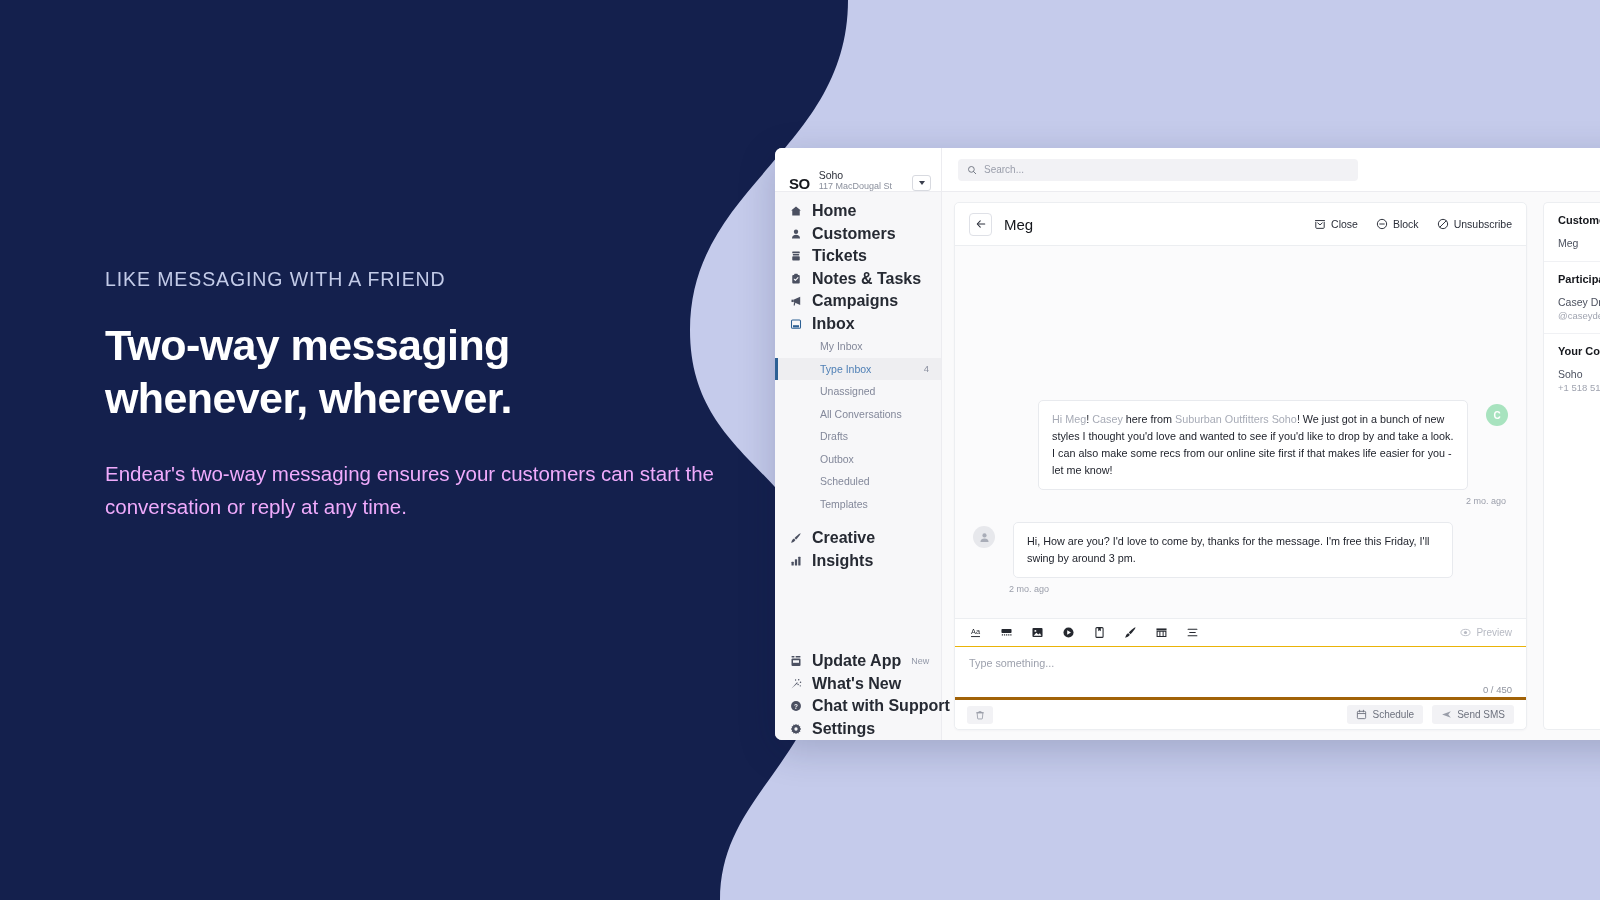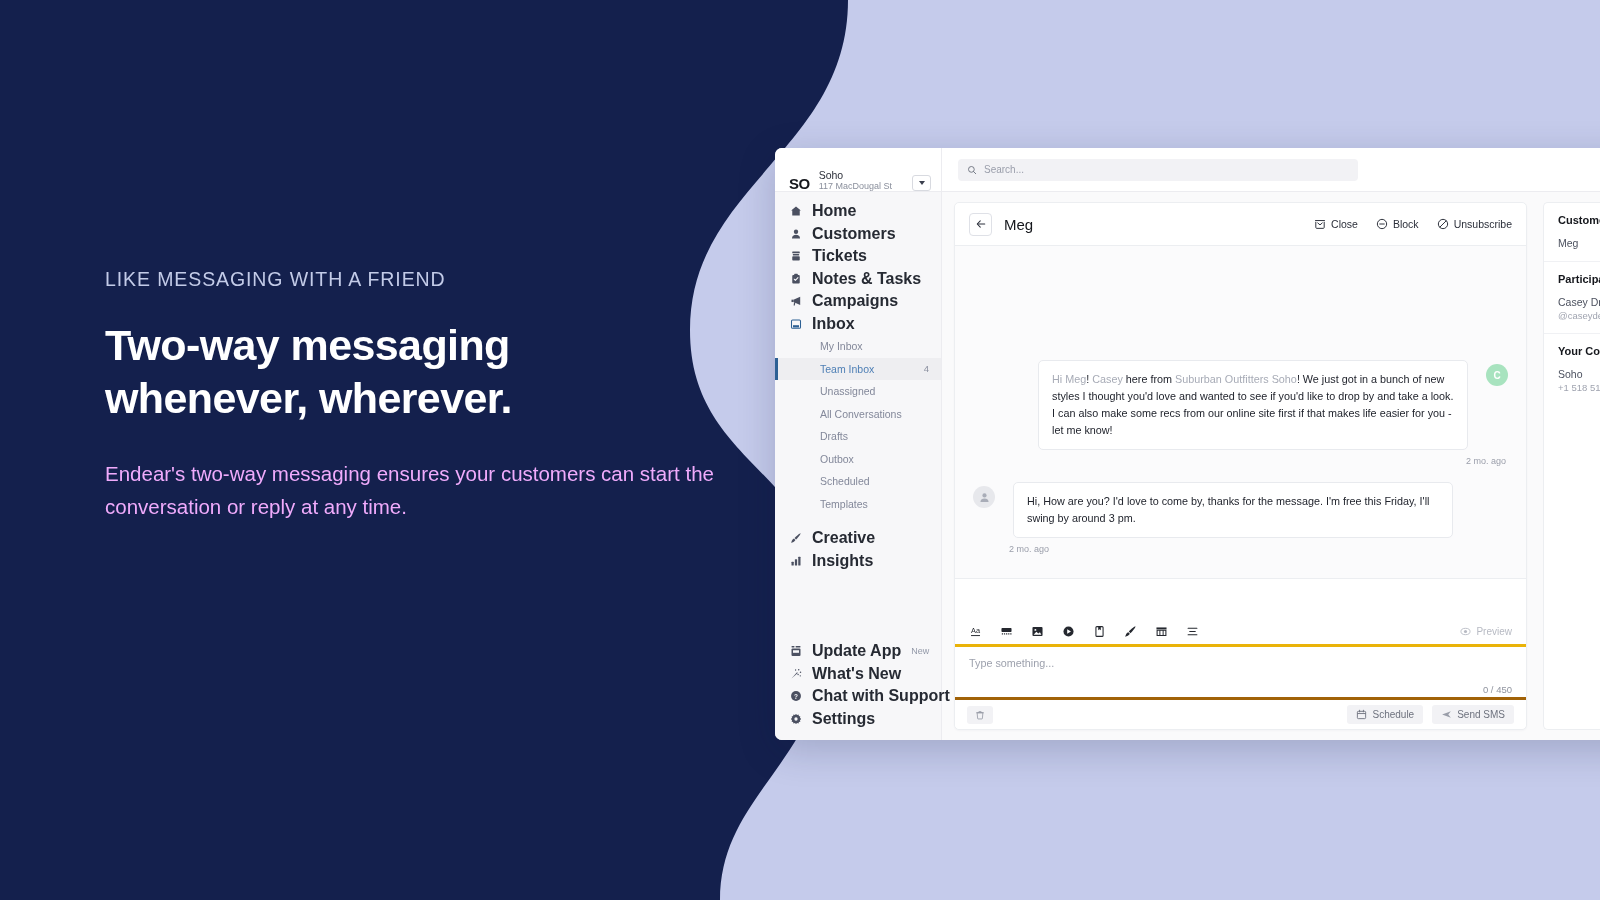--- a/index.html
+++ b/index.html
@@ -136,21 +136,21 @@
   }
   .nav-sub .badge {
     margin-left: auto; margin-right: 12px;
     font-size: 9.5px; color: #8b90a0;
   }
   .sb-gap { flex: 1 1 auto; min-height: 6px; }
   .nav-item .rightnote {
     margin-left: auto; margin-right: 24px;
     font-size: 9px; color: #9399a8; font-weight: 400;
   }
-  .sb-bottom { padding-bottom: 10px; }
+  .sb-bottom { }
 
   
   .center {
     flex: 1; min-width: 0;
     background: #fafafb;
     padding: 10px 10px 10px 12px;
     display: flex; flex-direction: column; gap: 0;
   }
   .conv-card {
     background: #ffffff;
@@ -222,22 +222,21 @@
   
   .composer {
     flex: 0 0 auto;
     border-top: 1px solid #eceef1;
     background: #ffffff;
     border-radius: 0 0 5px 5px;
   }
   .comp-tools {
     height: 28px; display: flex; align-items: center;
     padding: 0 14px; gap: 18px;
-    border-bottom: 3px solid #eab308;
-    margin-top: 40px;
+    border-bottom: 1px solid #eab308;
   }
   .tool { color: #25282f; display: flex; align-items: center; }
   .comp-preview {
     margin-left: auto; display: flex; align-items: center; gap: 5px;
     color: #b7bac3;
   }
   .comp-preview span { font-size: 10px; }
   .comp-area {
     height: 50px; padding: 10px 14px 0 14px;
     position: relative;
@@ -395,21 +394,21 @@
             <rect x="4" y="9.6" width="8" height="3" fill="#2d6094"></rect>
           </svg>
         </span>
         <span class="lbl">Inbox</span>
       </div>
 
       <div class="nav-sub">
         <span class="lbl">My Inbox</span>
       </div>
       <div class="nav-sub active">
-        <span class="lbl">Team Inbox</span>
+        <span class="lbl">Type Inbox</span>
         <span class="badge">4</span>
       </div>
       <div class="nav-sub">
         <span class="lbl">Unassigned</span>
       </div>
       <div class="nav-sub">
         <span class="lbl">All Conversations</span>
       </div>
       <div class="nav-sub">
         <span class="lbl">Drafts</span>

